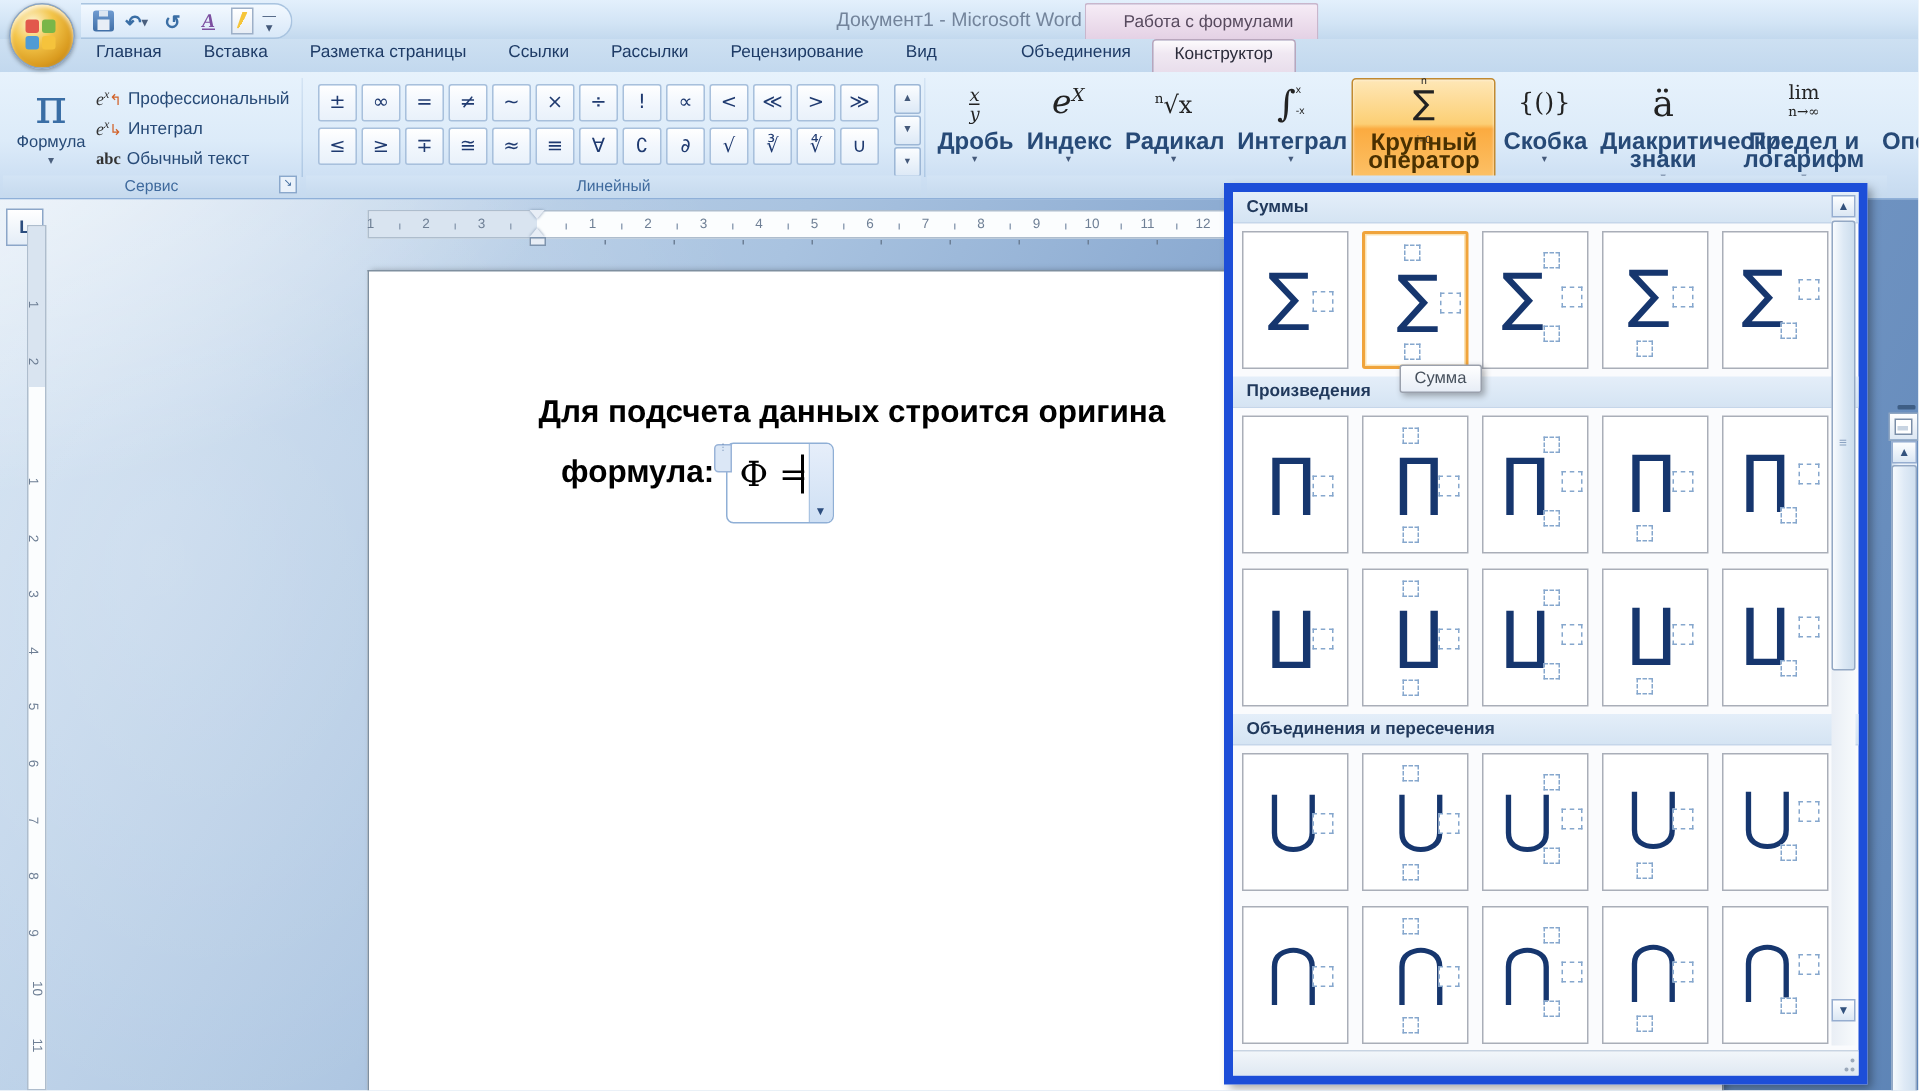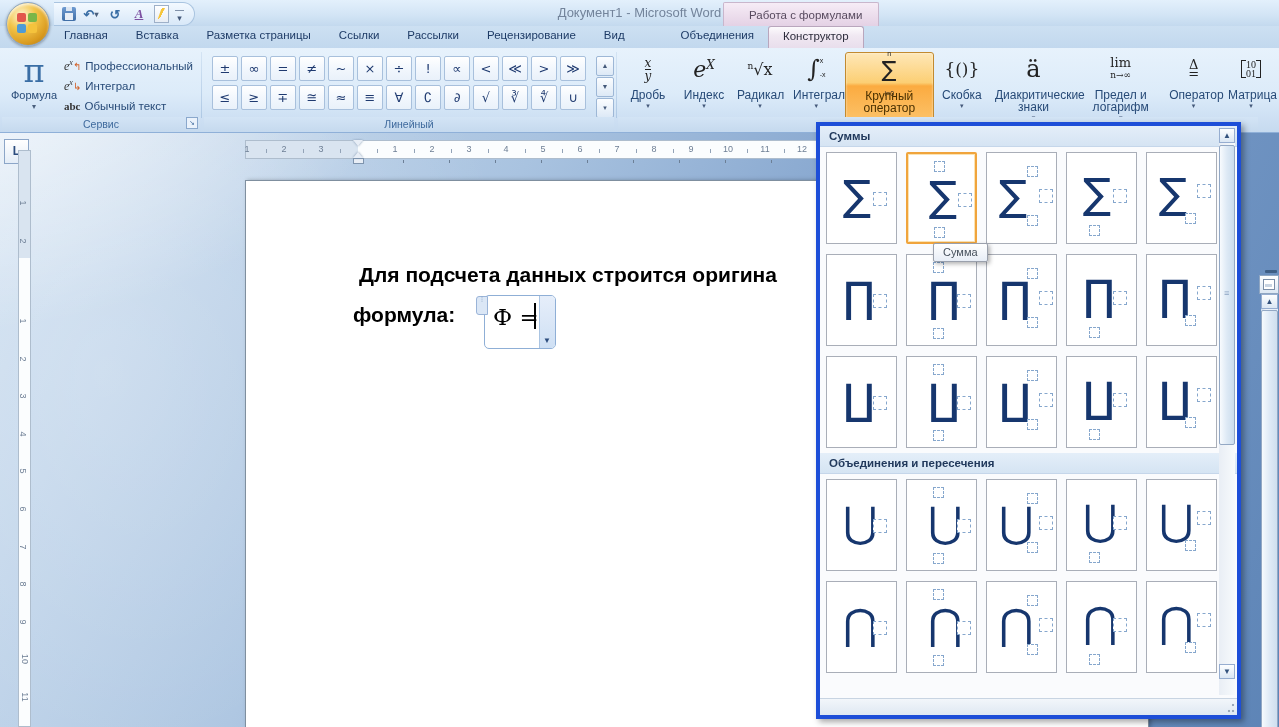--- a/index.html
+++ b/index.html
@@ -72,21 +72,21 @@
     font-size:13px;color:#1f3a70;font-family:"DejaVu Sans",sans-serif;}
   #symScroll{position:absolute;left:596px;top:8px;width:18px;}
   .sbtn{width:18px;height:20px;box-sizing:border-box;border:1px solid #9db7d6;background:linear-gradient(#fbfdff,#dde9f6);
     font-size:7px;color:#44597a;text-align:center;line-height:18px;margin-bottom:1px;border-radius:2px;}
 
   
   #structures{position:absolute;left:620px;top:4px;display:flex;align-items:flex-start;}
   .struct{position:relative;min-width:46px;padding:0 5px;height:68px;text-align:center;border-radius:3px;}
   .sicon{height:34px;display:flex;align-items:center;justify-content:center;color:#222;
     font-family:"DejaVu Serif","Liberation Serif",serif;}
-  .slabel{font-size:12px;color:#274a77;line-height:12px;margin-top:3px;}
+  .slabel{font-size:16px;color:#274a77;line-height:12px;margin-top:3px;font-weight:bold;}
   .scaret{font-size:7px;color:#44597a;margin-top:1px;}
   .struct.sel{background:linear-gradient(#fee7b7,#fccf74 45%,#fbab40 50%,#fcc167);
     border:1px solid #c28a30;box-sizing:border-box;box-shadow:inset 0 0 2px rgba(255,255,255,.8);}
   .struct.sel .slabel{color:#4a3000;}
   .frac{display:inline-block;font-style:italic;font-size:12px;line-height:10px;}
   .frac .bar{display:block;border-top:1px solid #222;margin:1px 0;}
   .lgop{font-size:22px;line-height:20px;font-family:"DejaVu Sans",sans-serif;}
   .tinytxt{font-size:7px;line-height:7px;font-family:"Liberation Sans",sans-serif;}
   .matwrap{display:flex;align-items:center;font-size:10px;line-height:9px;font-family:"Liberation Serif",serif;}
   .mbl,.mbr{width:4px;align-self:stretch;border:1.5px solid #222;}
@@ -94,21 +94,21 @@
 
   
   #docArea{position:absolute;left:0;top:133px;width:1279px;height:594px;
     background:
       radial-gradient(ellipse 900px 500px at -8% -12%, rgba(255,255,255,.85), rgba(255,255,255,0) 55%),
       radial-gradient(ellipse 700px 900px at 8% 40%, rgba(255,255,255,.25), rgba(255,255,255,0) 60%),
       linear-gradient(118deg,#cfe0f1 0%,#a9c3e0 34%,#7b9dc9 62%,#5d84b6 100%);}
   #page{position:absolute;left:245px;top:47px;width:902px;height:547px;background:#ffffff;
     border:1px solid #7f8f9f;border-bottom:none;box-shadow:2px 0 4px rgba(0,0,0,.25);}
   #docText1{position:absolute;left:113px;top:82px;font-size:21px;font-weight:bold;color:#000;white-space:nowrap;}
-  #docText2{position:absolute;left:107px;top:122px;font-size:21px;font-weight:bold;color:#000;}
+  #docText2{position:absolute;left:128px;top:122px;font-size:21px;font-weight:bold;color:#000;}
   #eqBox{position:absolute;left:238px;top:114px;width:70px;height:52px;border:1px solid #8fafd6;border-radius:5px;
     background:#fff;}
   #eqStrip{position:absolute;right:0;top:0;width:15px;height:100%;background:linear-gradient(#e6eefa,#cfe0f4);
     border-left:1px solid #aac4e2;border-radius:0 4px 4px 0;}
   #eqCaret{position:absolute;right:4px;bottom:3px;font-size:8px;color:#2c4d7e;}
   #eqText{position:absolute;left:8px;top:8px;font-family:"DejaVu Serif","Liberation Serif",serif;font-size:23px;color:#000;}
   #eqCursor{position:absolute;left:49px;top:7px;width:2px;height:26px;background:#000;}
   #eqGrip{position:absolute;left:-9px;top:0px;width:10px;height:17px;background:#dbe7f6;border:1px solid #9ab4d8;
     border-radius:3px 0 0 3px;font-size:6px;color:#5b7da8;line-height:5px;text-align:center;}
 
@@ -136,21 +136,21 @@
   #rulerToggle .ric{position:absolute;left:3px;top:3px;width:10px;height:9px;border:1px solid #7a8ea8;background:#fff;}
   #rulerToggle .ric::after{content:"";position:absolute;left:1px;top:4px;width:7px;height:3px;background:#c8d4e2;}
   #winScroll{position:absolute;left:1261px;top:161px;width:17px;height:566px;background:linear-gradient(90deg,#cfdded,#eef4fb 30%,#e3ecf7);}
   #wsUp{position:absolute;left:0;top:0;width:17px;height:15px;background:linear-gradient(#fdfeff,#dbe7f4);
     border:1px solid #96add0;box-sizing:border-box;color:#33527d;font-size:8px;text-align:center;line-height:13px;}
   #wsThumb{position:absolute;left:0;top:16px;width:17px;height:520px;box-sizing:border-box;
     background:linear-gradient(90deg,#f6fafd,#dfeaf6 50%,#cfdfef);border:1px solid #93a8c4;border-radius:2px;}
 
   
   #panel{position:absolute;left:816px;top:122px;width:417px;height:589px;background:#fafbfd;
-    border:4px solid #1d4ed8;box-shadow:3px 3px 6px rgba(0,0,0,.35);z-index:50;}
+    border:6px solid #1d4ed8;box-shadow:3px 3px 6px rgba(0,0,0,.35);z-index:50;}
   .ghead{height:20px;background:linear-gradient(#e4eef9,#d5e4f3);border-bottom:1px solid #c5d6ea;
     font-size:11.5px;font-weight:bold;color:#21395c;line-height:20px;padding-left:9px;}
   .grow{display:flex;gap:9px;padding:5px 0 5px 6px;}
   .gcell{position:relative;width:71px;height:92px;border:1px solid #a9aeb8;background:#fff;box-sizing:border-box;}
   .gcell.sel{border:2px solid #f0a43c;box-shadow:inset 0 0 0 1px #fbe3b3;border-radius:2px;}
   .gglyph{position:absolute;font-family:"DejaVu Sans",sans-serif;font-size:42px;line-height:46px;color:#16366e;}
   .pbox{position:absolute;border:1px dashed #86a7cd;background:#fff;}
   .pbox.small{width:9px;height:9px;}
   .pbox.main{width:12px;height:12px;}
   #panelScroll{position:absolute;right:2px;top:2px;width:16px;height:567px;background:linear-gradient(90deg,#e9eef5,#f7fafc);}
@@ -471,20 +471,21 @@
             <span class="gglyph" style="left: 16px; top: 18px;">∑</span>
             <span class="pbox small" style="left: 22px; top: 72px;"></span>
             <span class="pbox main" style="left: 46px; top: 36px;"></span>
           </div>
           <div class="gcell">
             <span class="gglyph" style="left: 12px; top: 18px;">∑</span>
             <span class="pbox small" style="left: 38px; top: 60px;"></span>
             <span class="pbox main" style="left: 50px; top: 31px;"></span>
           </div>
         </div>
+        <div class="ghead">Произведения</div>
         <div class="grow">
           <div class="gcell">
             <span class="gglyph" style="left: 16px; top: 20px;">∏</span>
             <span class="pbox main" style="left: 46px; top: 39px;"></span>
           </div>
           <div class="gcell">
             <span class="gglyph" style="left: 21px; top: 20px;">∏</span>
             <span class="pbox small" style="left: 26px; top: 7px;"></span>
             <span class="pbox small" style="left: 26px; top: 73px;"></span>
             <span class="pbox main" style="left: 50px; top: 39px;"></span>

